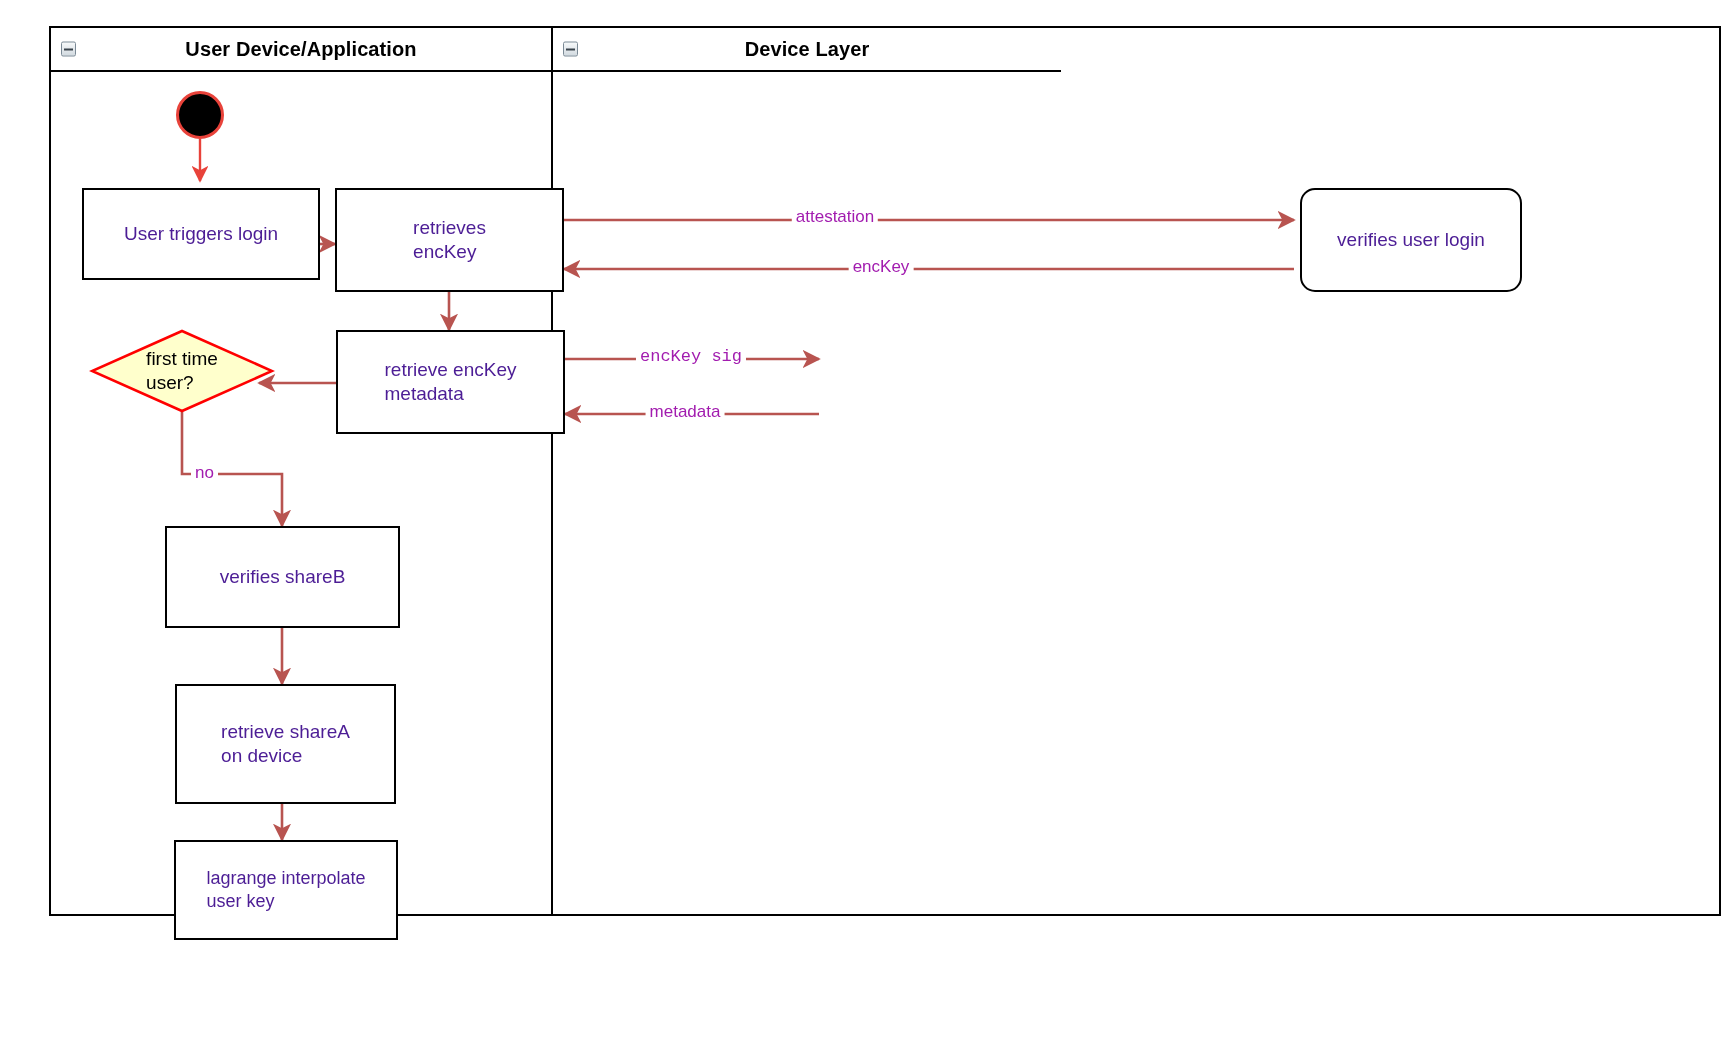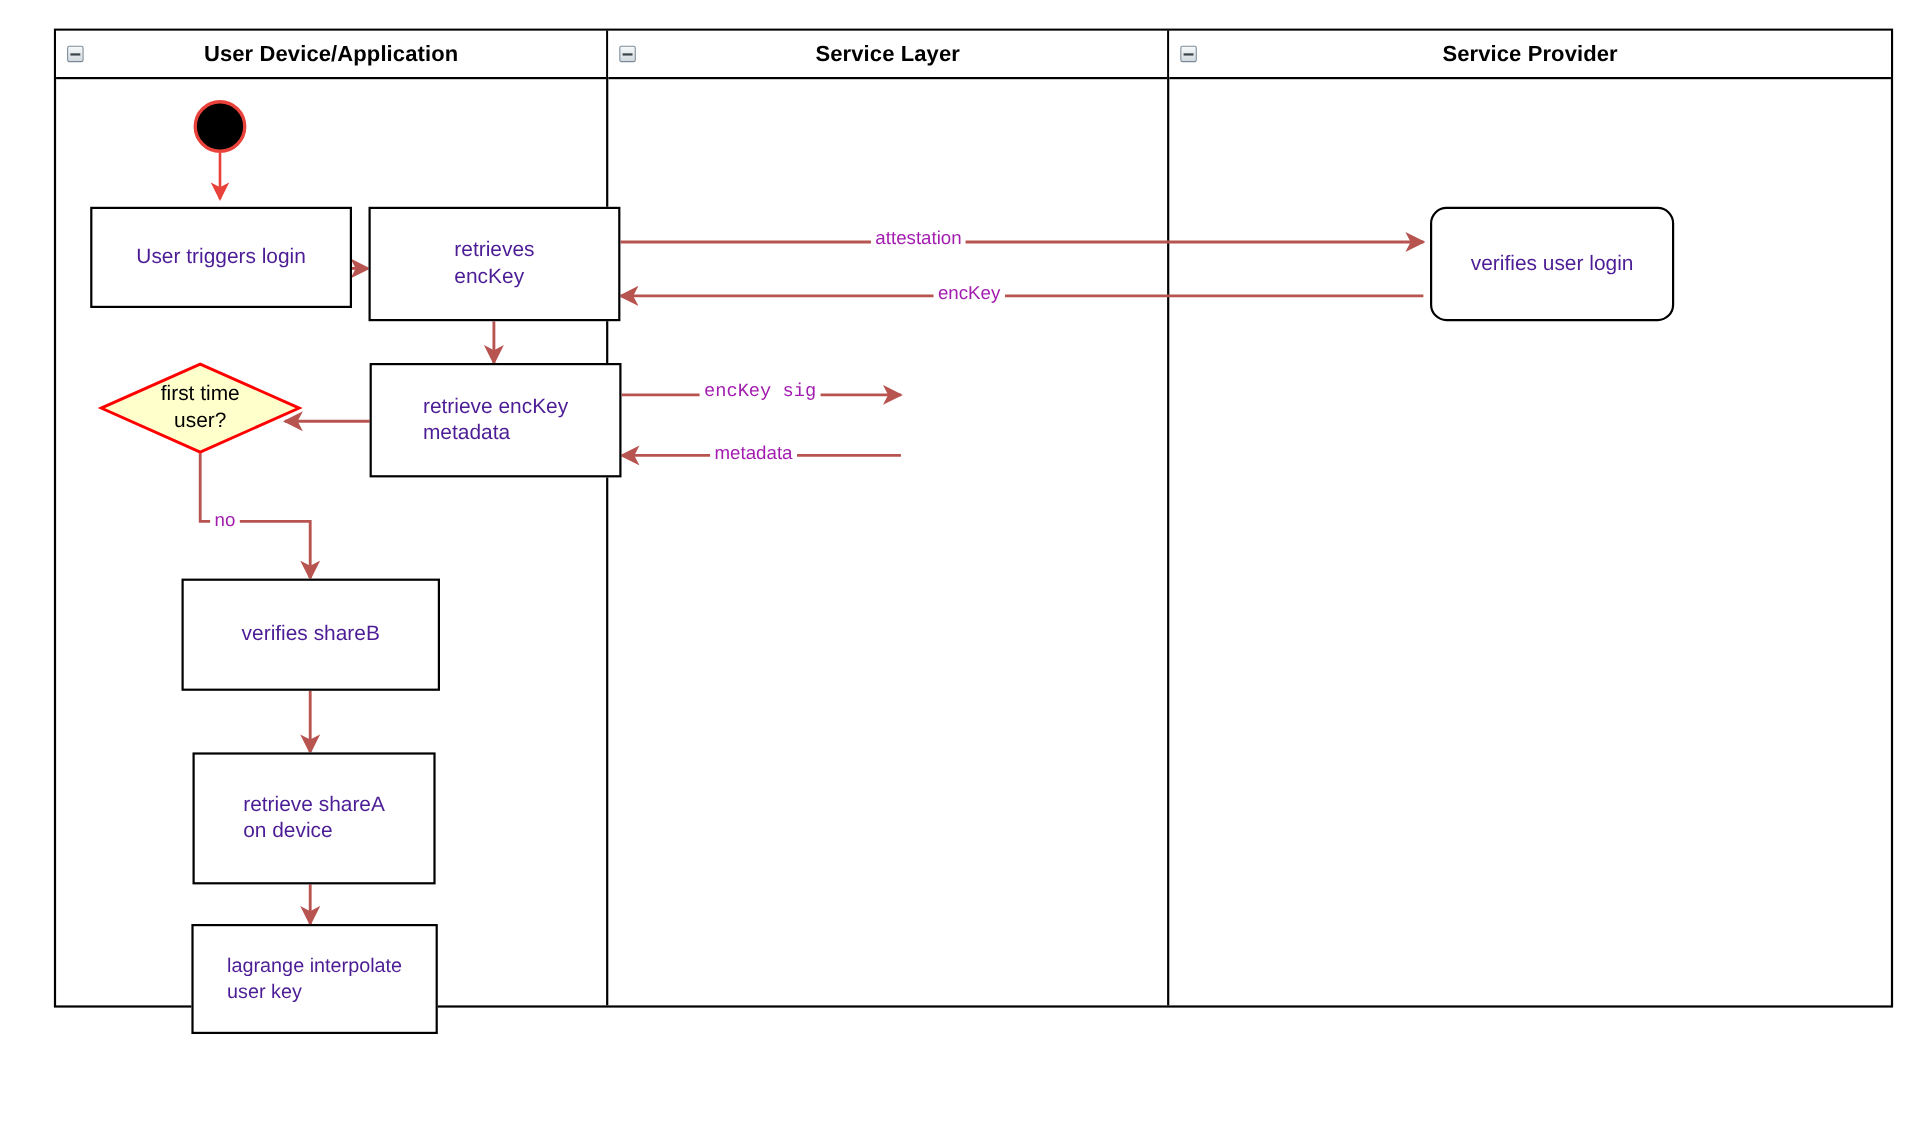--- a/index.html
+++ b/index.html
@@ -108,21 +108,21 @@
   }
   .decision .dia-label {
     position: absolute;
     left: 0;
     top: 0;
     width: 100%;
     height: 100%;
     display: flex;
     align-items: center;
     justify-content: center;
-    text-align: center;
+    text-align: left;
     font-size: 19px;
     color: #000000;
     line-height: 1.28;
     white-space: pre-line;
     pointer-events: none;
   }
 
   
   .edge-layer {
     position: absolute;
@@ -154,30 +154,24 @@
     <div class="lane" style="left:0px; width:500px;">
       <div class="lane-header">
         <span class="collapse-box"></span>
         <span class="lane-title">User Device/Application</span>
       </div>
     </div>
 
     <div class="lane" style="left:500px; width:510px;">
       <div class="lane-header">
         <span class="collapse-box"></span>
-        <span class="lane-title">Service Layer</span>
+        <span class="lane-title">Device Layer</span>
       </div>
     </div>
 
-    <div class="lane" style="left:1010px; width:658px;">
-      <div class="lane-header">
-        <span class="collapse-box"></span>
-        <span class="lane-title">Service Provider</span>
-      </div>
-    </div>
 
   </div>
 
   <svg class="edge-layer" width="1732" height="1038" viewBox="0 0 1732 1038">
     <defs>
       <marker id="ah" viewBox="0 0 10 10" refX="9" refY="5" markerWidth="7" markerHeight="7" orient="auto-start-reverse">
         <path d="M 0 0 L 10 5 L 0 10 L 2.6 5 z" fill="#b85450"></path>
       </marker>
       <marker id="ahr" viewBox="0 0 10 10" refX="9" refY="5" markerWidth="7" markerHeight="7" orient="auto-start-reverse">
         <path d="M 0 0 L 10 5 L 0 10 L 2.6 5 z" fill="#e8423a"></path>

